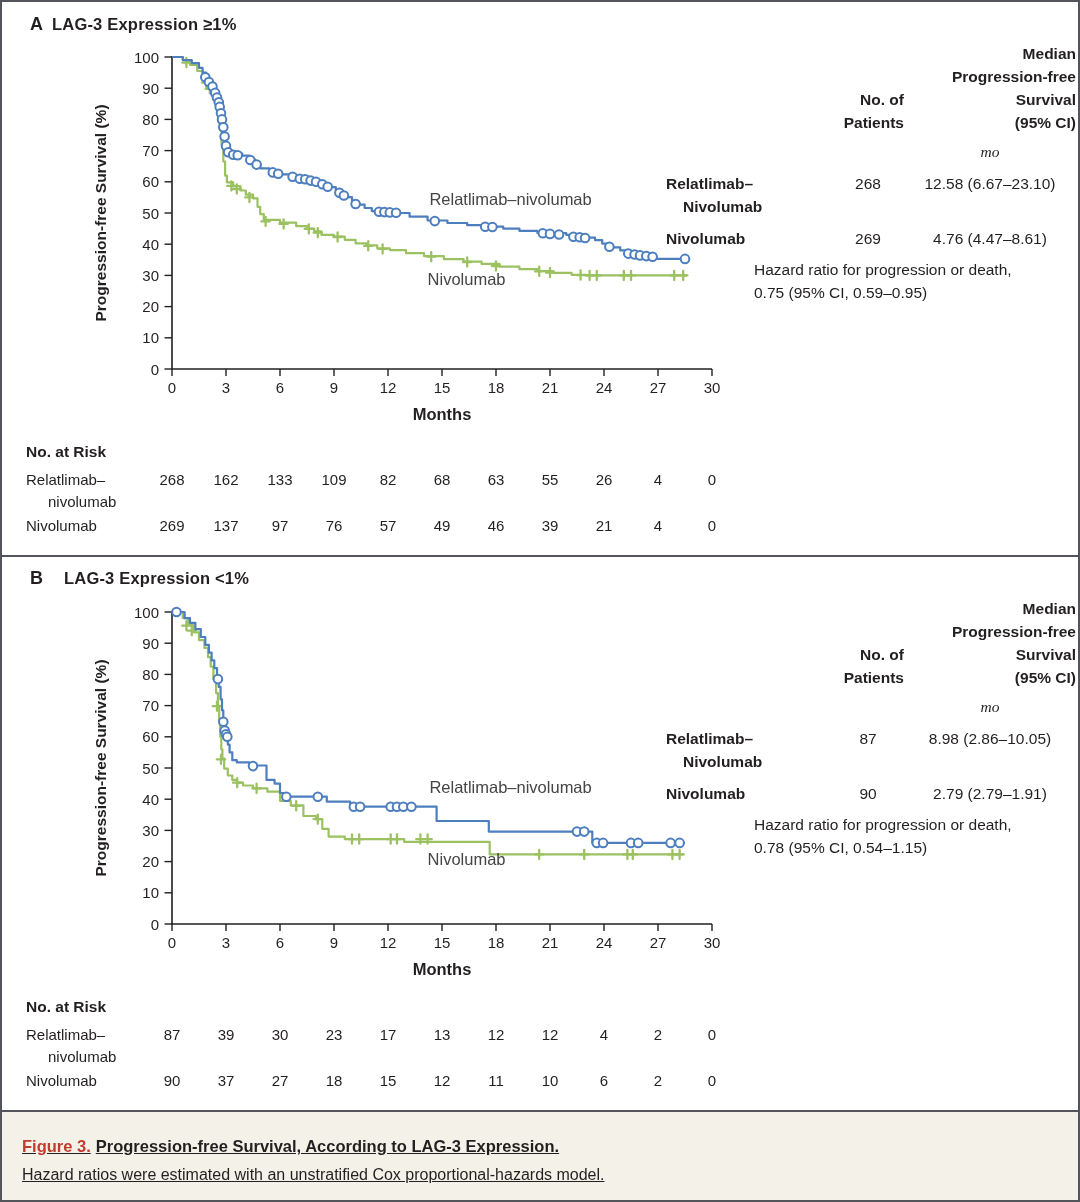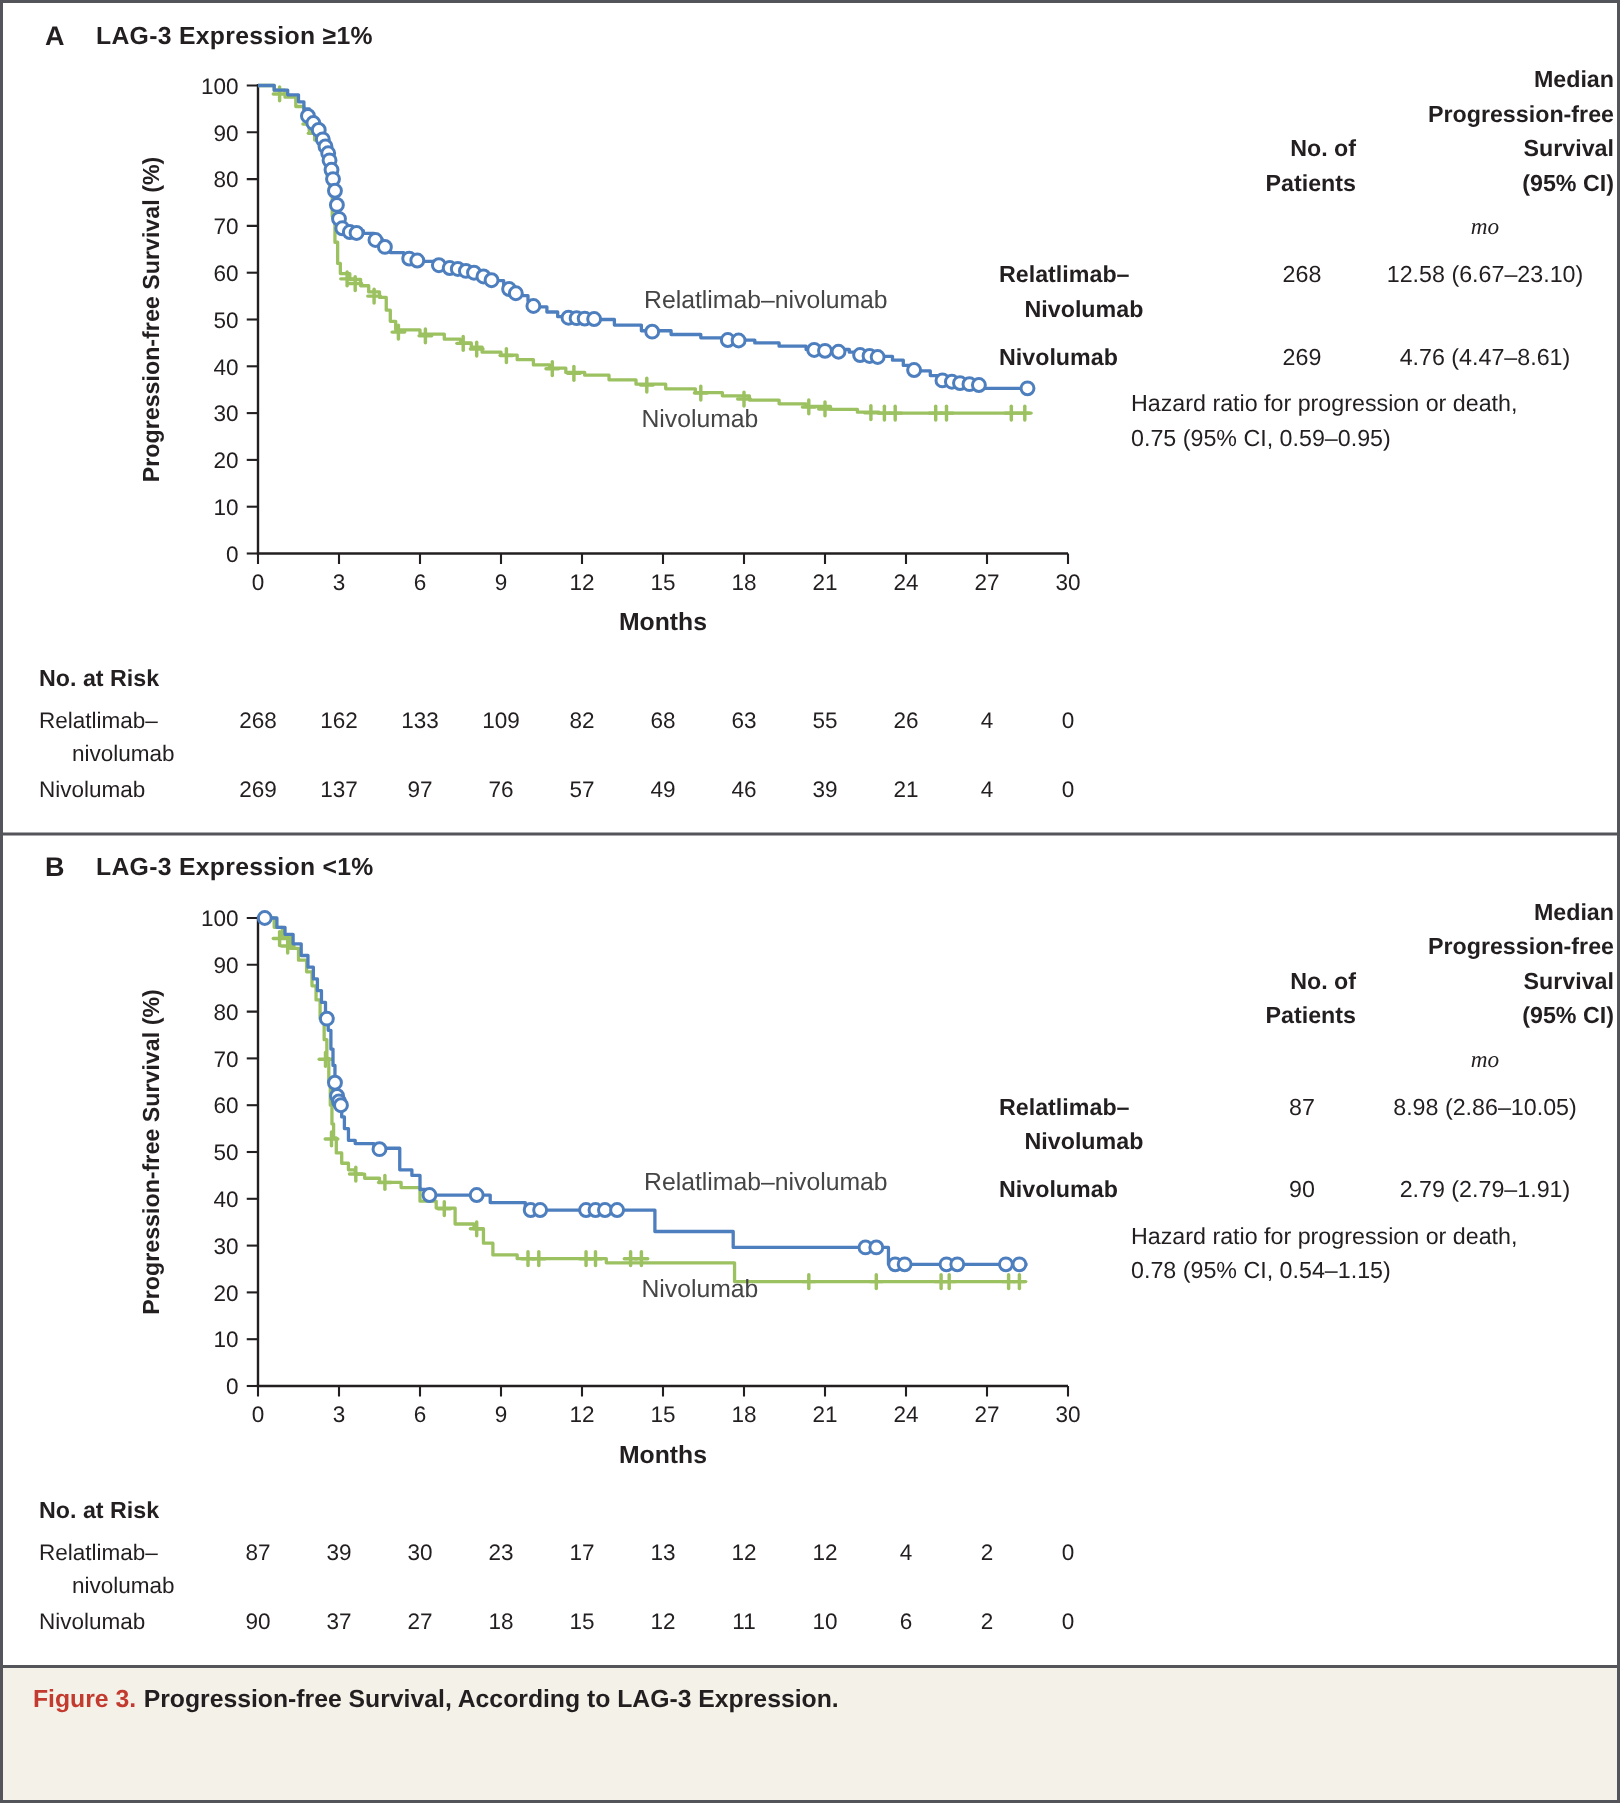--- a/index.html
+++ b/index.html
@@ -17,34 +17,34 @@
   .unit-row{margin-top:6px;}
   .unit{font-style:italic;text-align:center;font-family:Liberation Serif, serif;}
   .stats-row{margin-top:9px;}
   .row-label{font-weight:bold;padding-left:17px;text-indent:-17px;white-space:pre-line;}
   .cell-n,.cell-med{text-align:center;white-space:nowrap;}
   .hazard{margin:8px 0 0 88px;width:324px;white-space:pre-line;}
   .divider{position:absolute;left:0;top:553px;width:100%;border-top:2px solid #54555a;}
   .caption{
     position:absolute;left:0;right:0;top:1108px;bottom:0;
     background:#f4f1e9;border-top:2px solid #54555a;
-    padding:12px 20px;box-sizing:border-box;
+    padding:25px 20px;box-sizing:border-box;text-decoration:underline;
   }
   .cap1{margin:0;font-size:16.5px;font-weight:bold;}
   .cap-label{color:#c23b2e;margin-right:5px;}
   .cap2{margin:10px 0 0 0;font-size:16px;}
 </style>
 </head>
 <body>
 
 <div class="page">
 
   <section>
     <span class="panel-letter" style="left:28px;top:12px;">A</span>
-    <span class="panel-title" style="left:62px;top:13px;">LAG-3 Expression ≥1%</span>
+    <span class="panel-title" style="left:50px;top:13px;">LAG-3 Expression ≥1%</span>
     <svg class="chart-svg" style="top:38px;" viewBox="0 0 740 505">
         <g stroke="#231f20" stroke-width="1.6">
           <line x1="170" y1="16" x2="170" y2="329"></line>
           <line x1="169.2" y1="329" x2="710" y2="329"></line>
           <line x1="162.5" y1="329" x2="170" y2="329" stroke-width="1.4"></line>
           <line x1="162.5" y1="297.8" x2="170" y2="297.8" stroke-width="1.4"></line>
           <line x1="162.5" y1="266.6" x2="170" y2="266.6" stroke-width="1.4"></line>
           <line x1="162.5" y1="235.4" x2="170" y2="235.4" stroke-width="1.4"></line>
           <line x1="162.5" y1="204.2" x2="170" y2="204.2" stroke-width="1.4"></line>
           <line x1="162.5" y1="173" x2="170" y2="173" stroke-width="1.4"></line>
@@ -454,15 +454,16 @@
       </div>
       <div class="hazard">Hazard ratio for progression or death,
 0.78 (95% CI, 0.54–1.15)</div>
     </div>
   </section>
 
   <footer class="caption">
     <p class="cap1">
       <span class="cap-label">Figure 3.</span><span>Progression-free Survival, According to LAG-3 Expression.</span>
     </p>
+    <p class="cap2">Hazard ratios were estimated with an unstratified Cox proportional-hazards model.</p>
   </footer>
 
 </div>
 
 </body></html>

